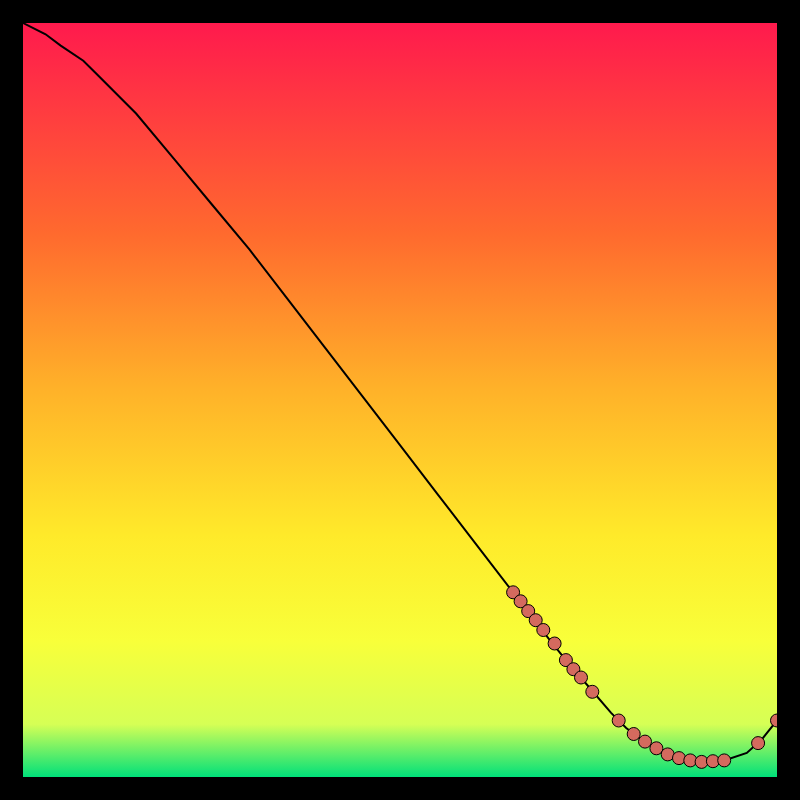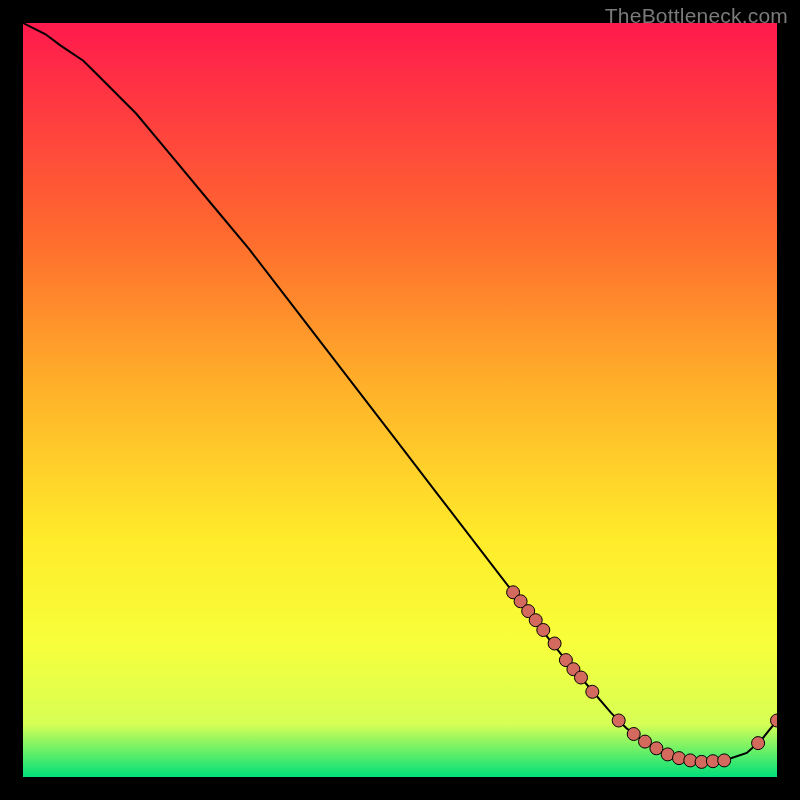--- a/index.html
+++ b/index.html
@@ -37,21 +37,20 @@
     display: block;
     width: 754px;
     height: 754px;
   }
 </style>
 </head>
 <body>
 
 <div class="stage">
 
-  <div class="watermark">TheBottleneck.com</div>
 
   <div class="plot-wrap">
     <svg class="plot" viewBox="0 0 754 754" preserveAspectRatio="none">
       <defs>
         <linearGradient id="bgGrad" x1="0" y1="0" x2="0" y2="1">
           <stop offset="0%" stop-color="#ff1a4d"></stop>
           <stop offset="28%" stop-color="#ff6a2e"></stop>
           <stop offset="48%" stop-color="#ffb029"></stop>
           <stop offset="68%" stop-color="#ffea2a"></stop>
           <stop offset="82%" stop-color="#f8ff3a"></stop>

